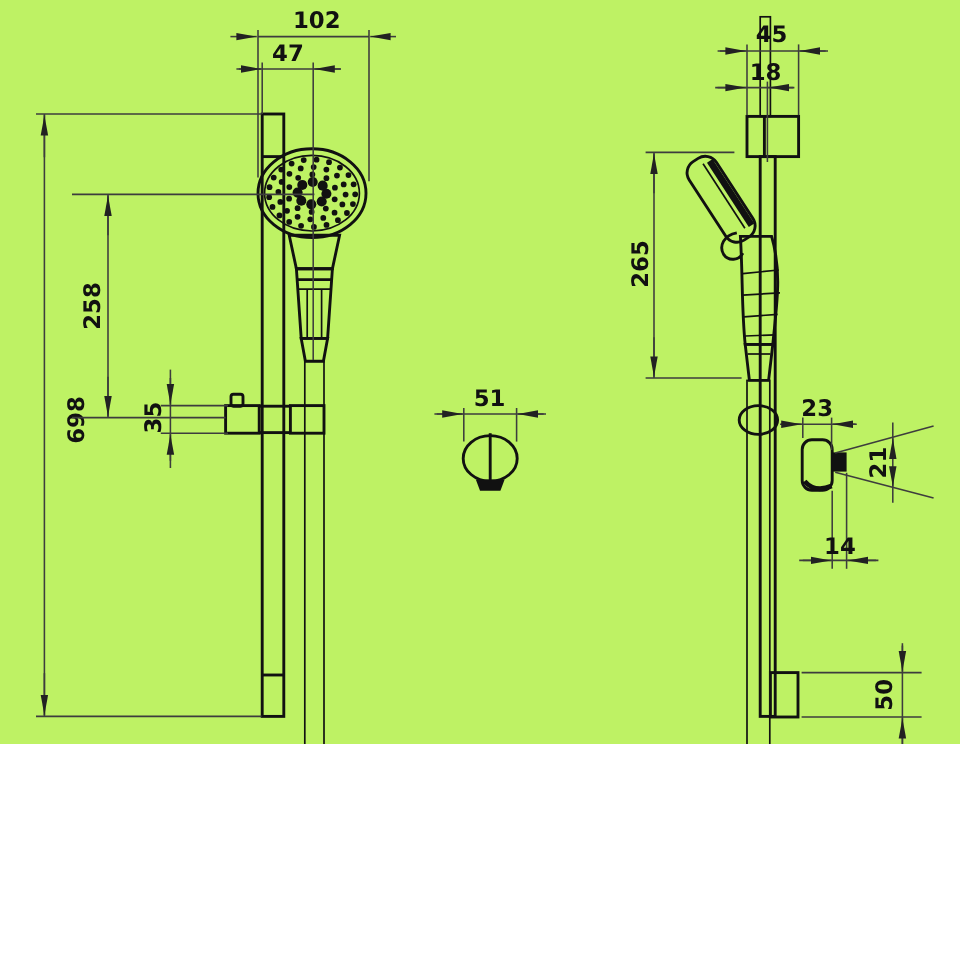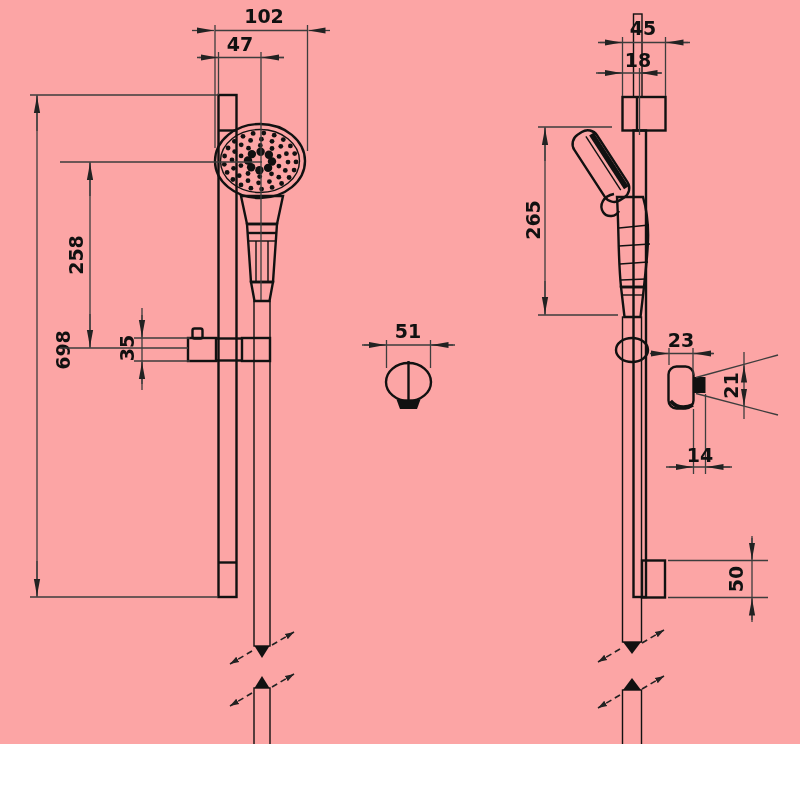--- a/index.html
+++ b/index.html
@@ -1,16 +1,16 @@
 <!DOCTYPE html>
 <html><head>
 <meta charset="utf-8">
 <style>
   html,body{margin:0;padding:0;background:#fff}
-  .wrap{width:800px;height:744px;background:#fca5a5;position:relative;font-family:"DejaVu Sans",sans-serif}
+  .wrap{width:800px;height:620px;background:#bef264;position:relative;font-family:"DejaVu Sans",sans-serif}
   .ln{stroke:#111;stroke-width:2.4;fill:none}
   .lnt{stroke:#111;stroke-width:1.4;fill:none}
   .heavy{stroke:#111;fill:none}
   .dim{stroke:#3d3d3d;stroke-width:1.3;fill:none}
   .cut{stroke:#222;stroke-width:1.6;fill:none;stroke-dasharray:6 4}
   .dimtxt{font-family:"DejaVu Sans",sans-serif;font-size:19px;font-weight:bold;fill:#111}
   text{user-select:none}
 </style>
 </head>
 <body>

